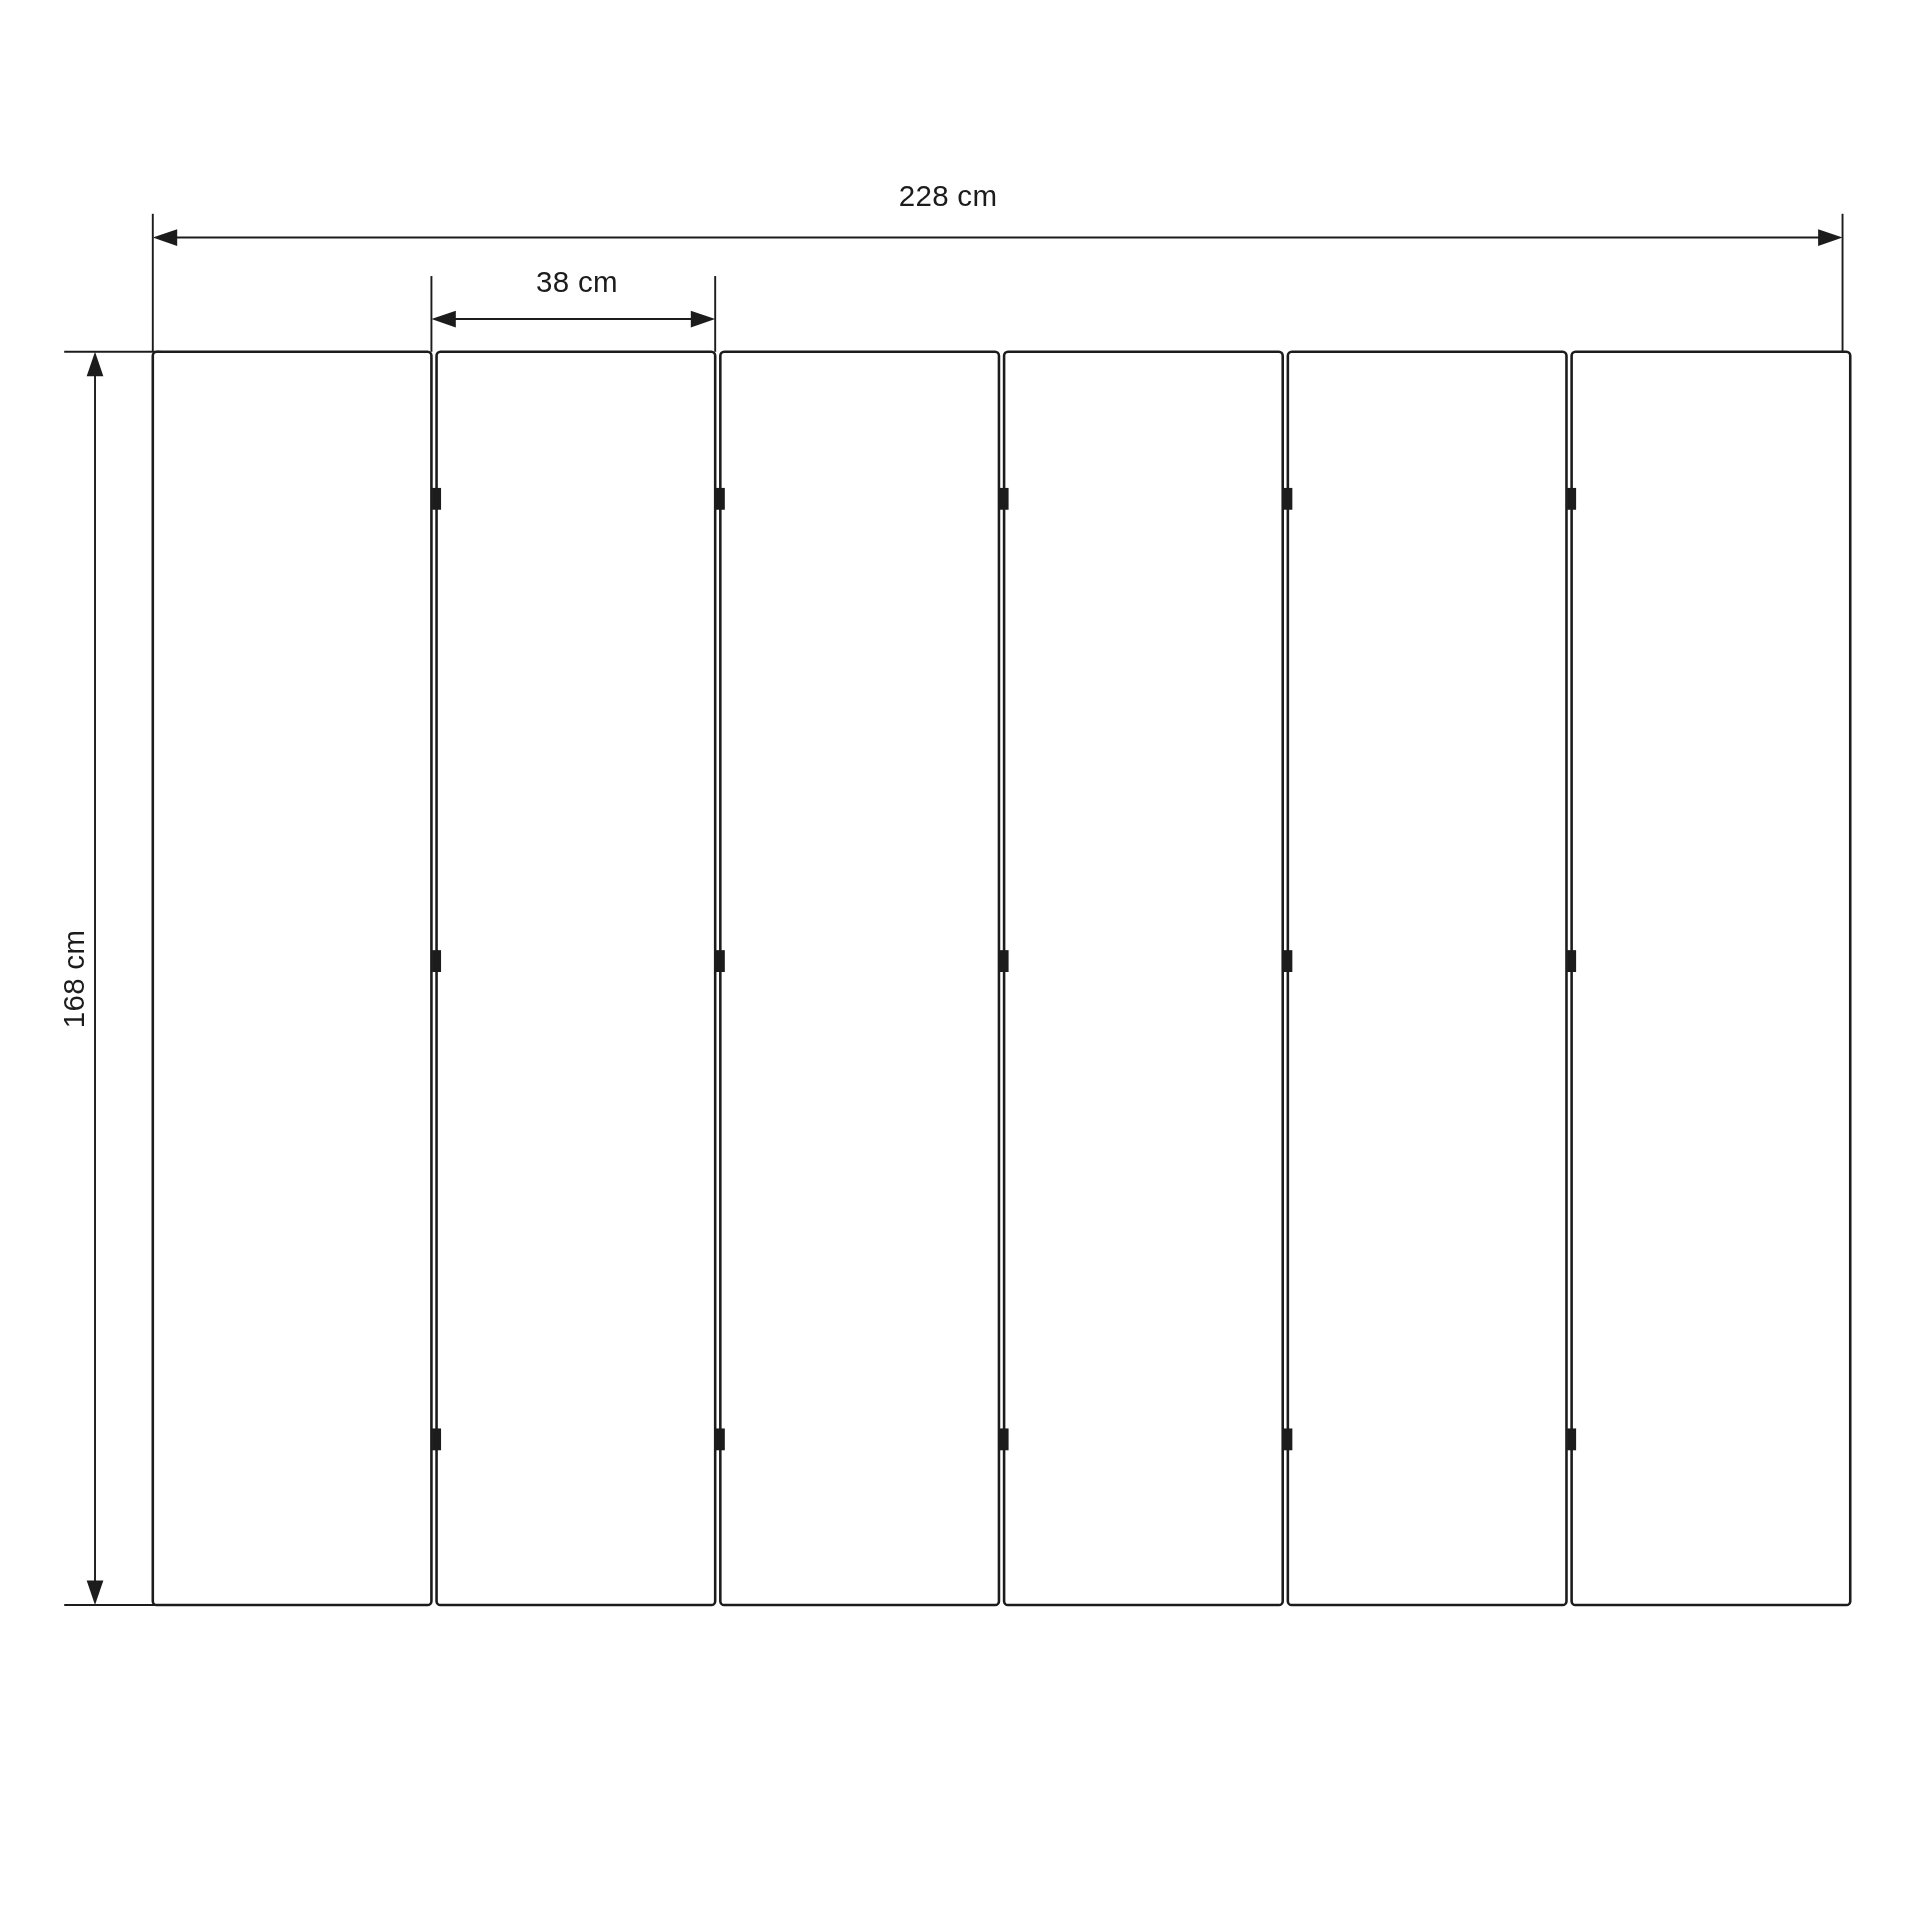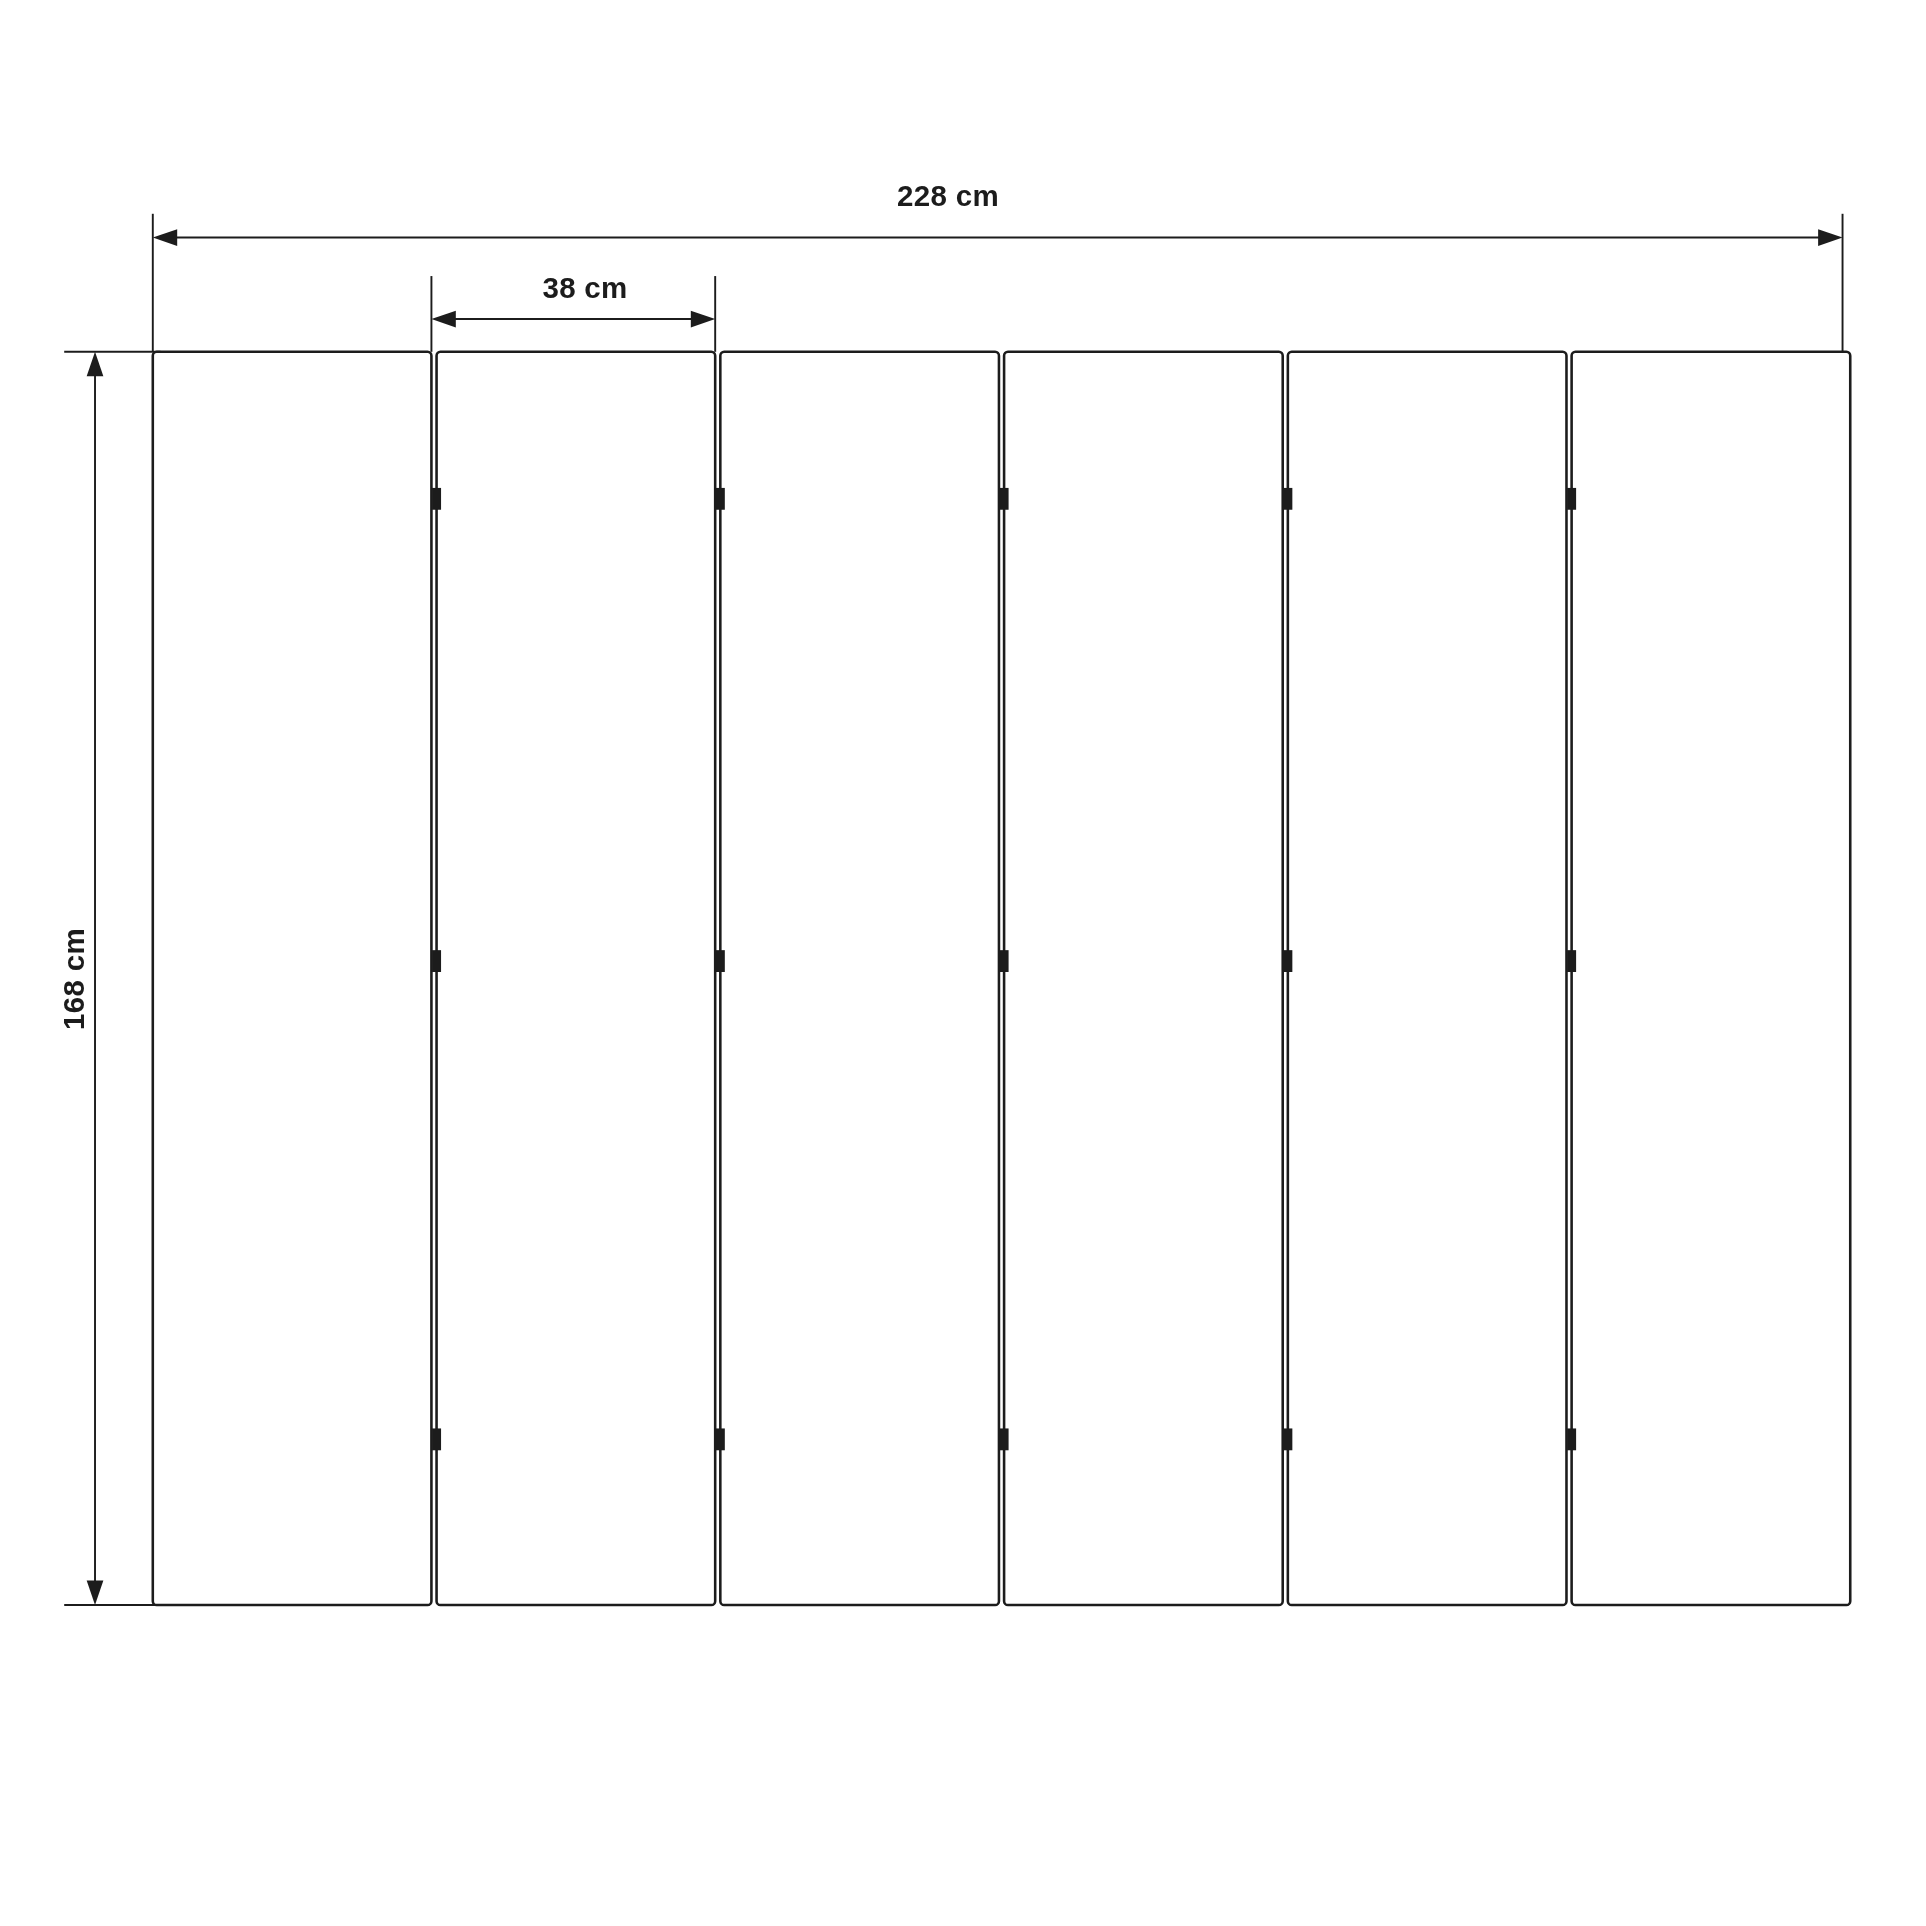--- a/index.html
+++ b/index.html
@@ -10,21 +10,20 @@
   body {
     width: 1926px;
     height: 1926px;
     font-family: "Liberation Sans", sans-serif;
     overflow: hidden;
   }
   #stage {
     position: relative;
     width: 1926px;
     height: 1412px;
-    font-weight: bold;
   }
   #diagram-svg {
     position: absolute;
     top: 0;
     left: 0;
     width: 1926px;
     height: 1926px;
     display: block;
   }
   .dim-label {
@@ -35,23 +34,22 @@
     letter-spacing: 0.3px;
     white-space: nowrap;
   }
   #label-total-width {
     left: 948px;
     top: 196px;
     transform: translate(-50%, -50%);
   }
   #label-panel-width {
     left: 577px;
-    top: 288px;
+    top: 282px;
     transform: translate(-50%, -50%);
-    margin-left: 8px;
   }
   #label-height {
     left: 74px;
     top: 979px;
     transform: translate(-50%, -50%) rotate(-90deg);
     transform-origin: center center;
   }
 </style>
 </head>
 <body>

